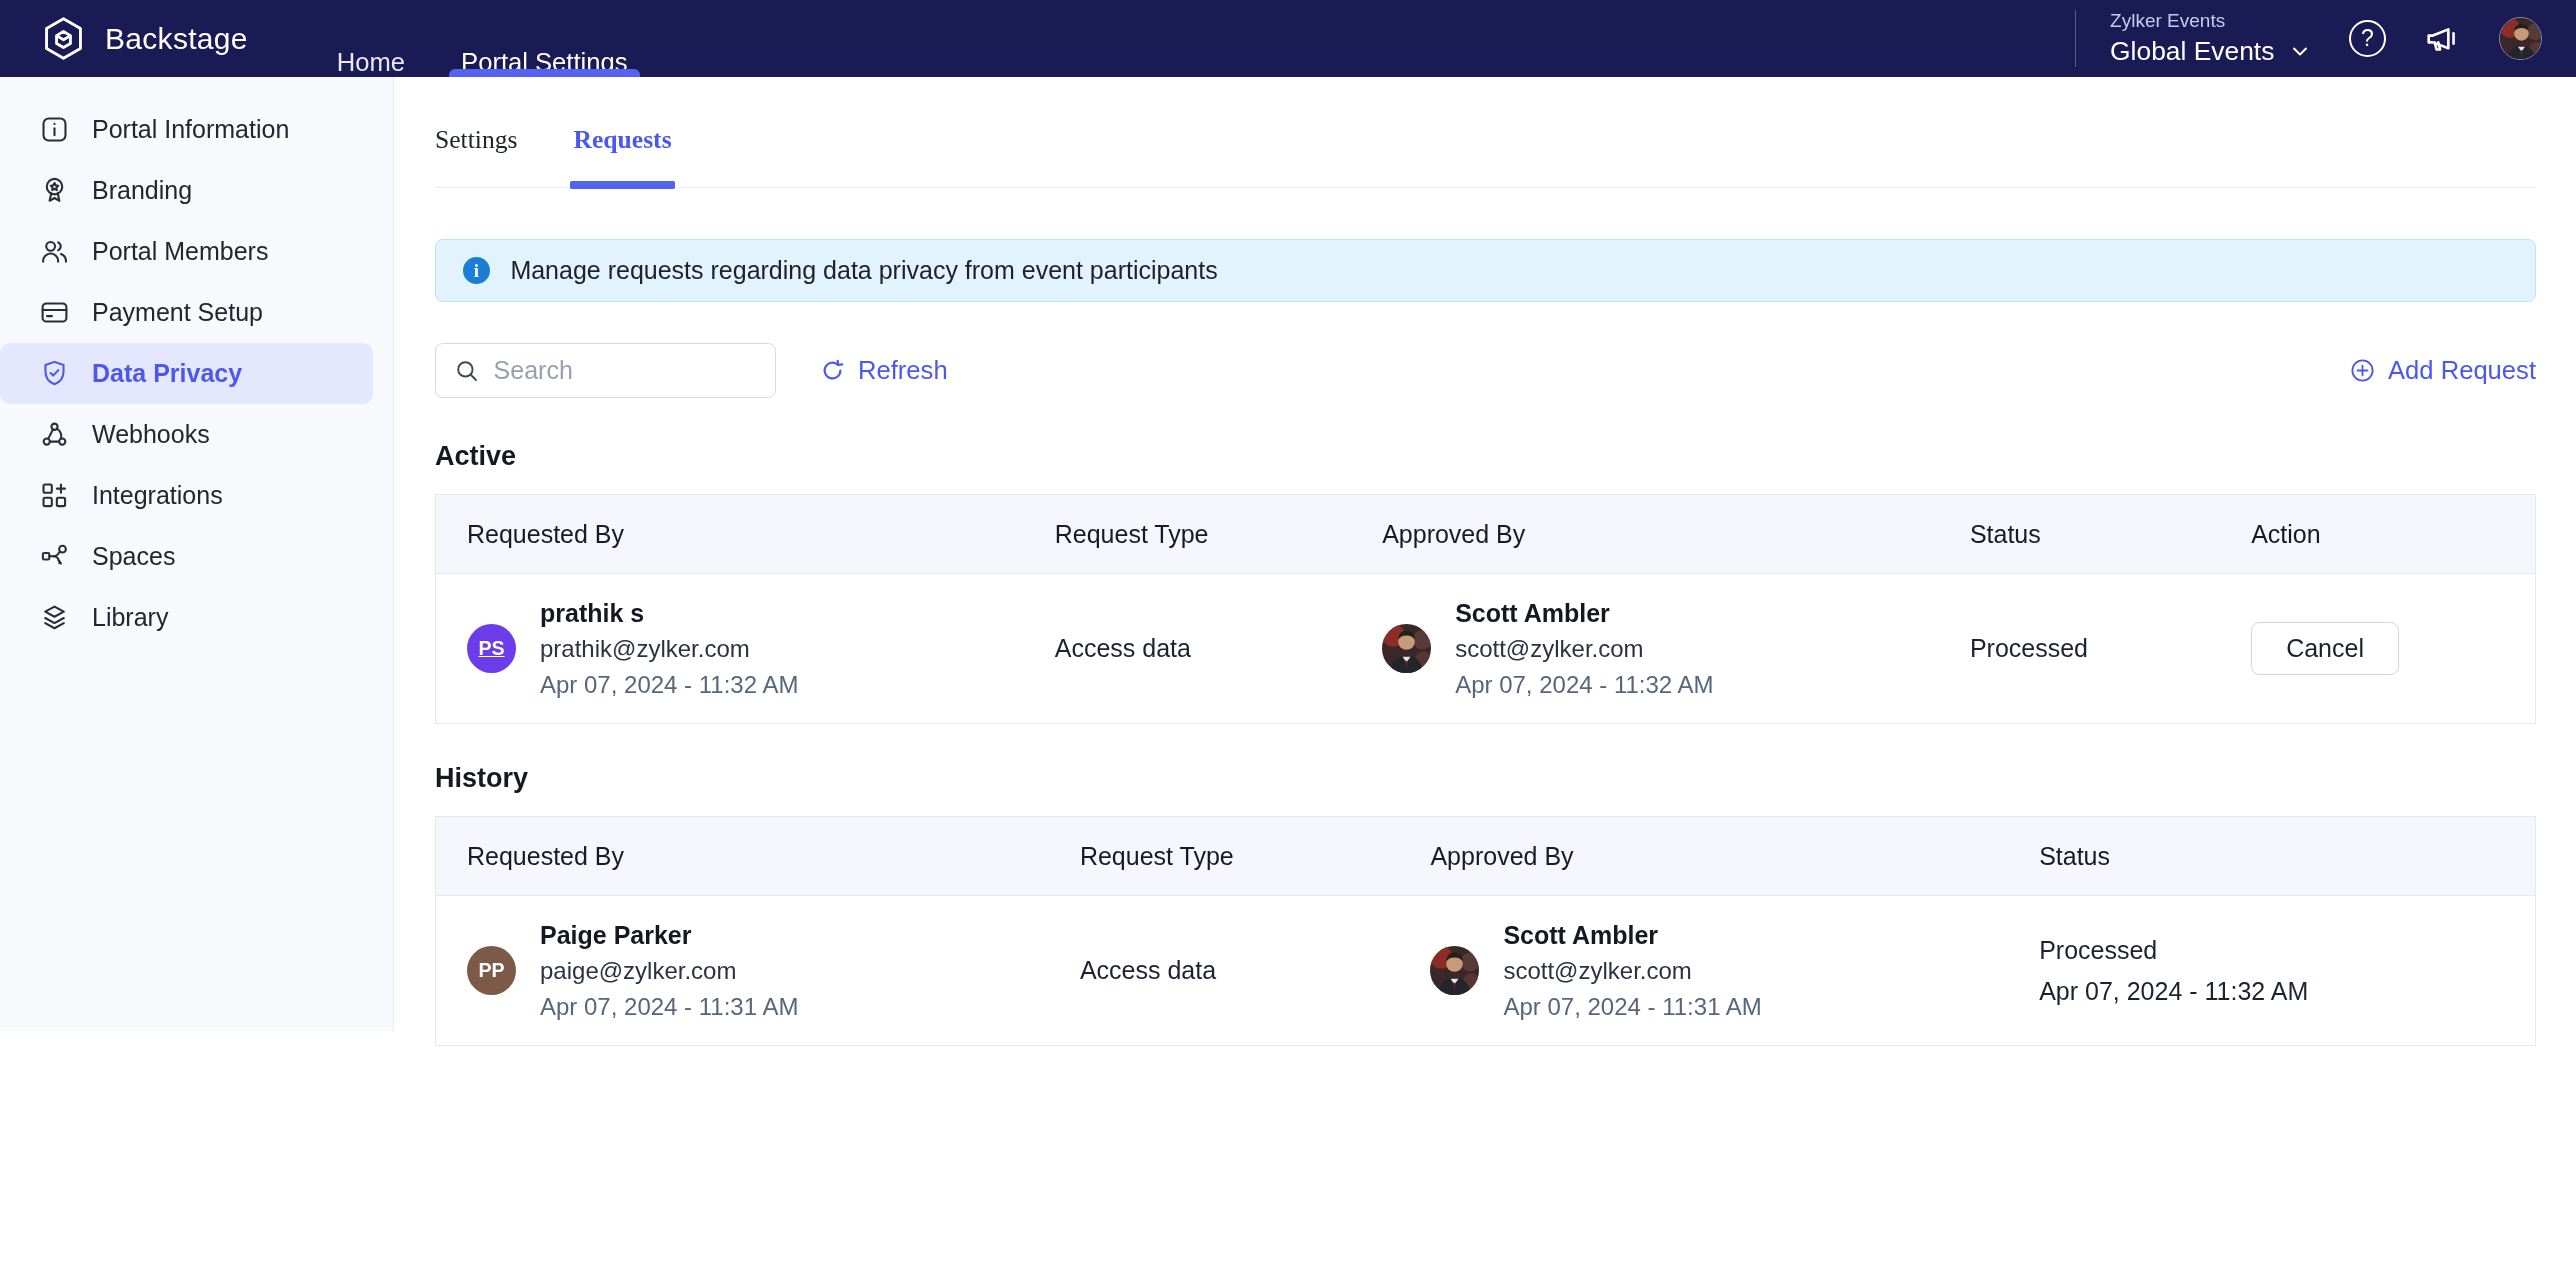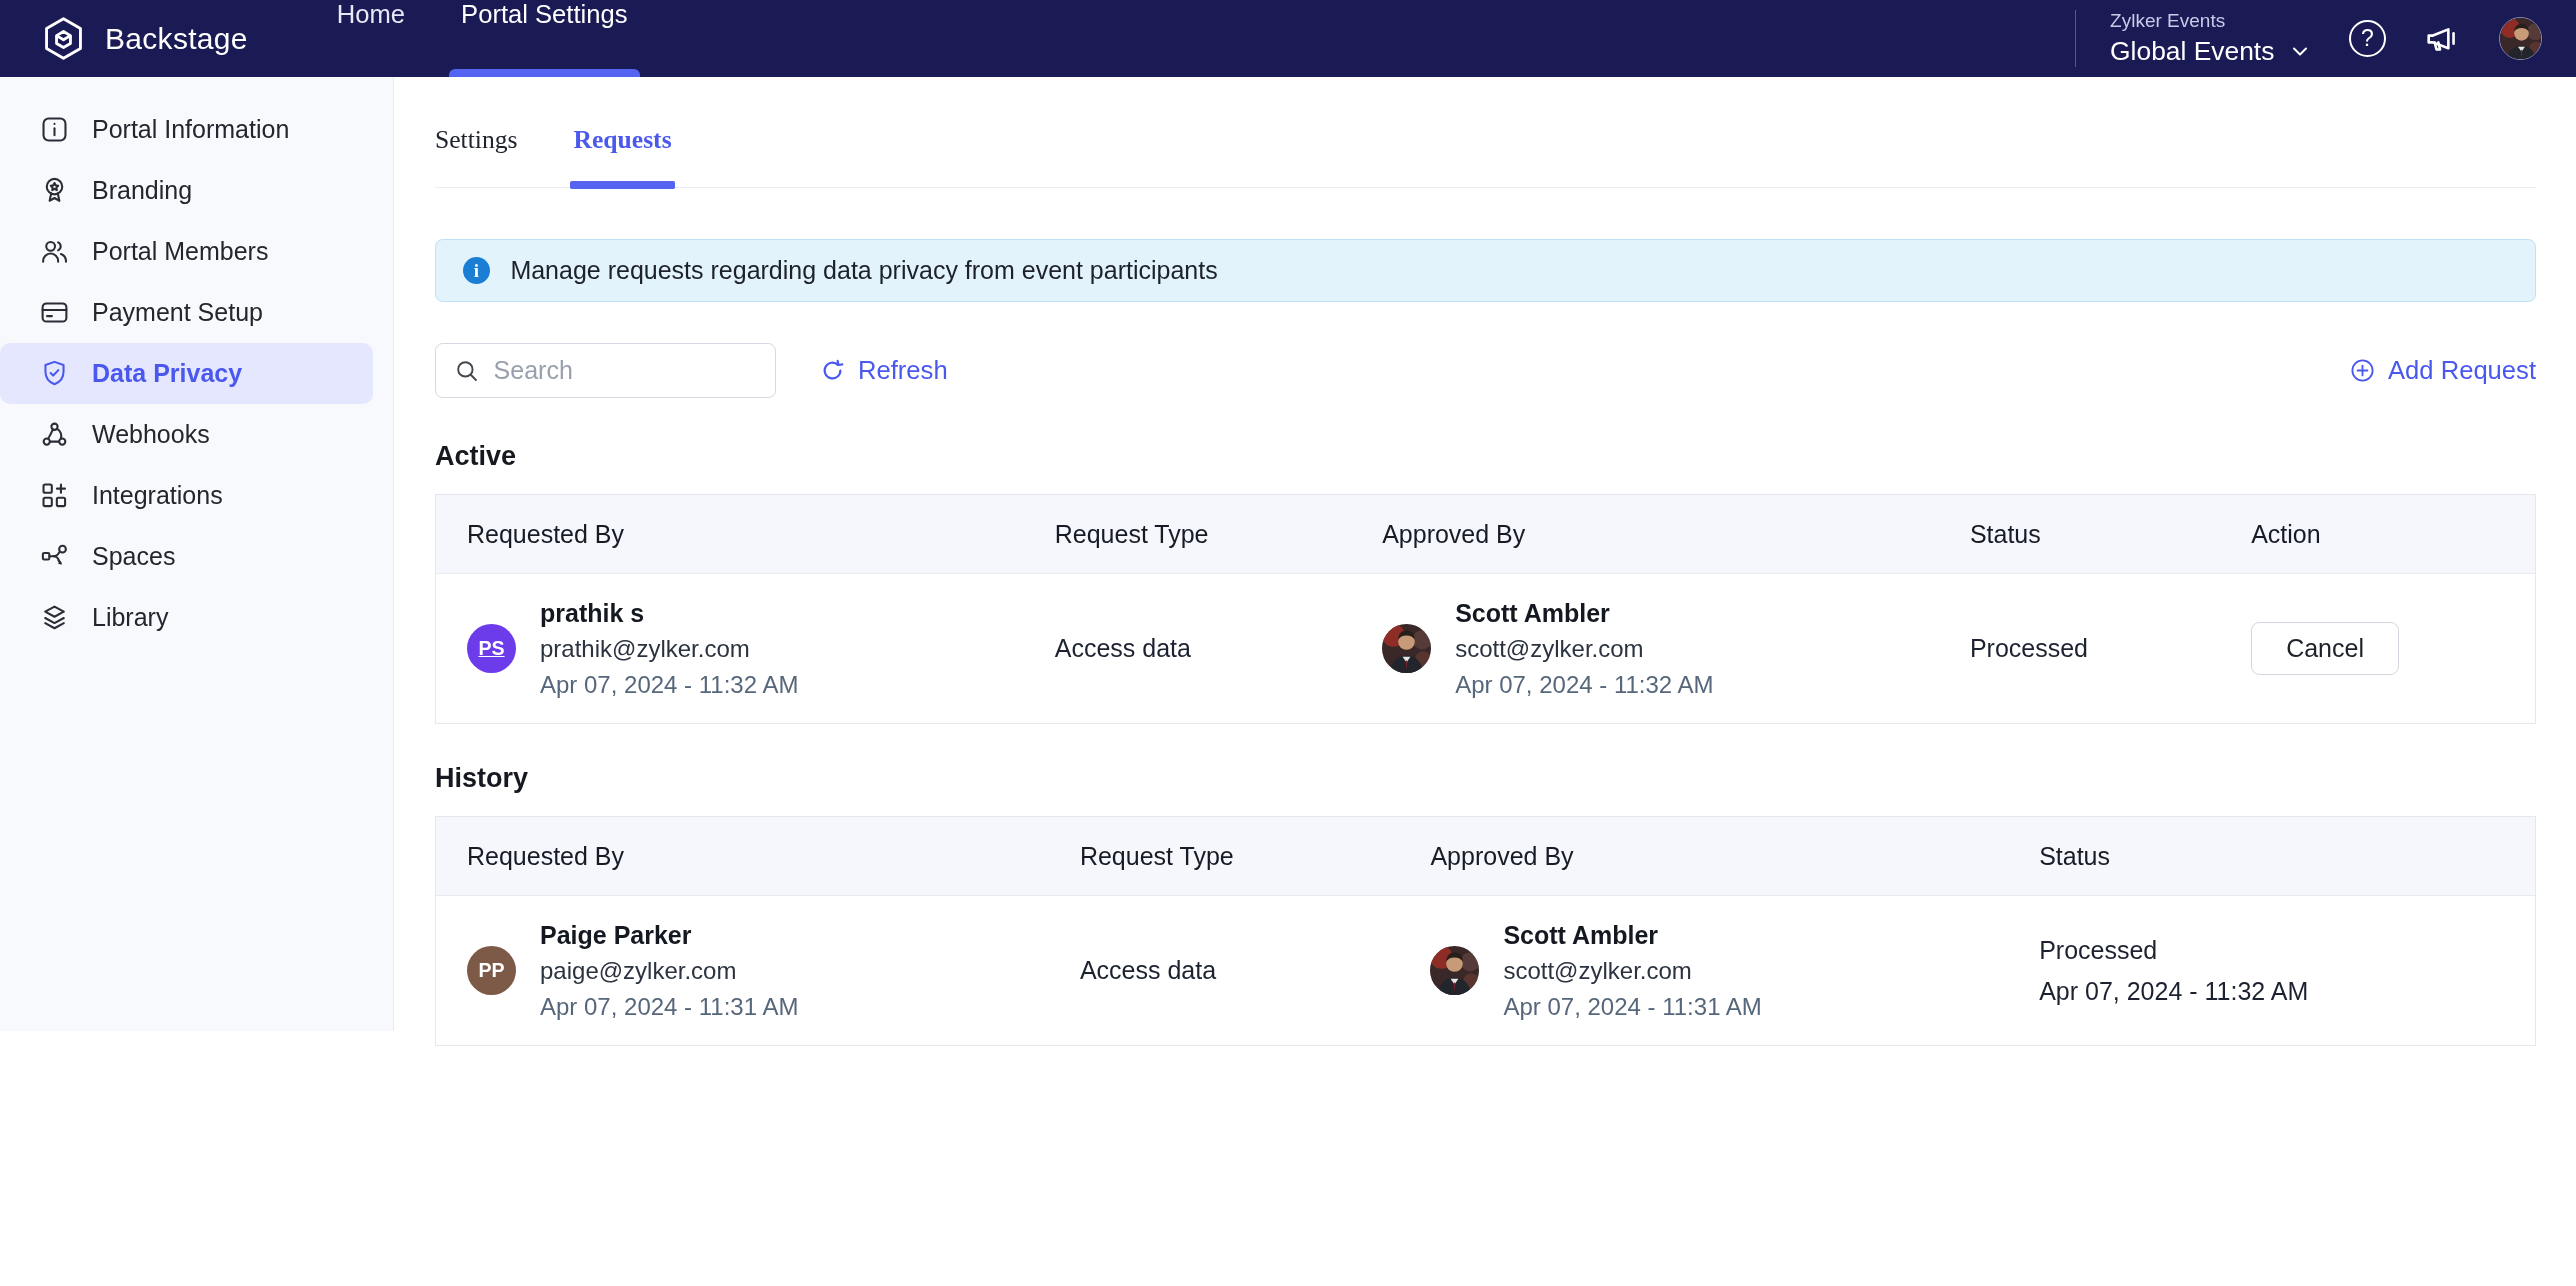--- a/index.html
+++ b/index.html
@@ -7,21 +7,21 @@
     font-family: "Liberation Sans", sans-serif; background: #ffffff; }
 
   
   .topbar { height: 77px; background: #1a1a55; display: flex; align-items: center;
     padding: 0 34px 0 39px; color: #fff; }
   .brand { display: flex; align-items: center; gap: 17px; }
   .brand svg { width: 49px; height: 49px; }
   .brand-name { font-size: 30px; font-weight: 500; letter-spacing: 0.3px; }
   .topnav { display: flex; gap: 56px; margin-left: 89px; height: 77px; align-items: center; }
   .topnav-item { font-size: 25.6px; color: #e7e9f7; position: relative; height: 77px;
-    display: flex; align-items: flex-start; cursor: pointer; }
+    display: flex; align-items: flex-end; cursor: pointer; }
   .topnav-item.active { color: #fff; font-weight: 500; }
   .topnav-item.active .nav-underline { position: absolute; left: -12px; right: -12px;
     bottom: 0; height: 7.7px; background: #5563f1; border-radius: 6px 6px 0 0; }
   .topbar-right { margin-left: auto; display: flex; align-items: center; gap: 37px; }
   .portal-switch { display: flex; align-items: center; gap: 6.8px;
     border-left: 1.7px solid rgba(255,255,255,.28); padding-left: 34px; cursor: pointer; }
   .portal-texts { display: flex; flex-direction: column; gap: 3.4px; }
   .portal-label { font-size: 19px; color: #c7cce8; }
   .portal-value-row { display: flex; align-items: center; gap: 13.6px; }
   .portal-value { font-size: 26.4px; color: #fff; }

